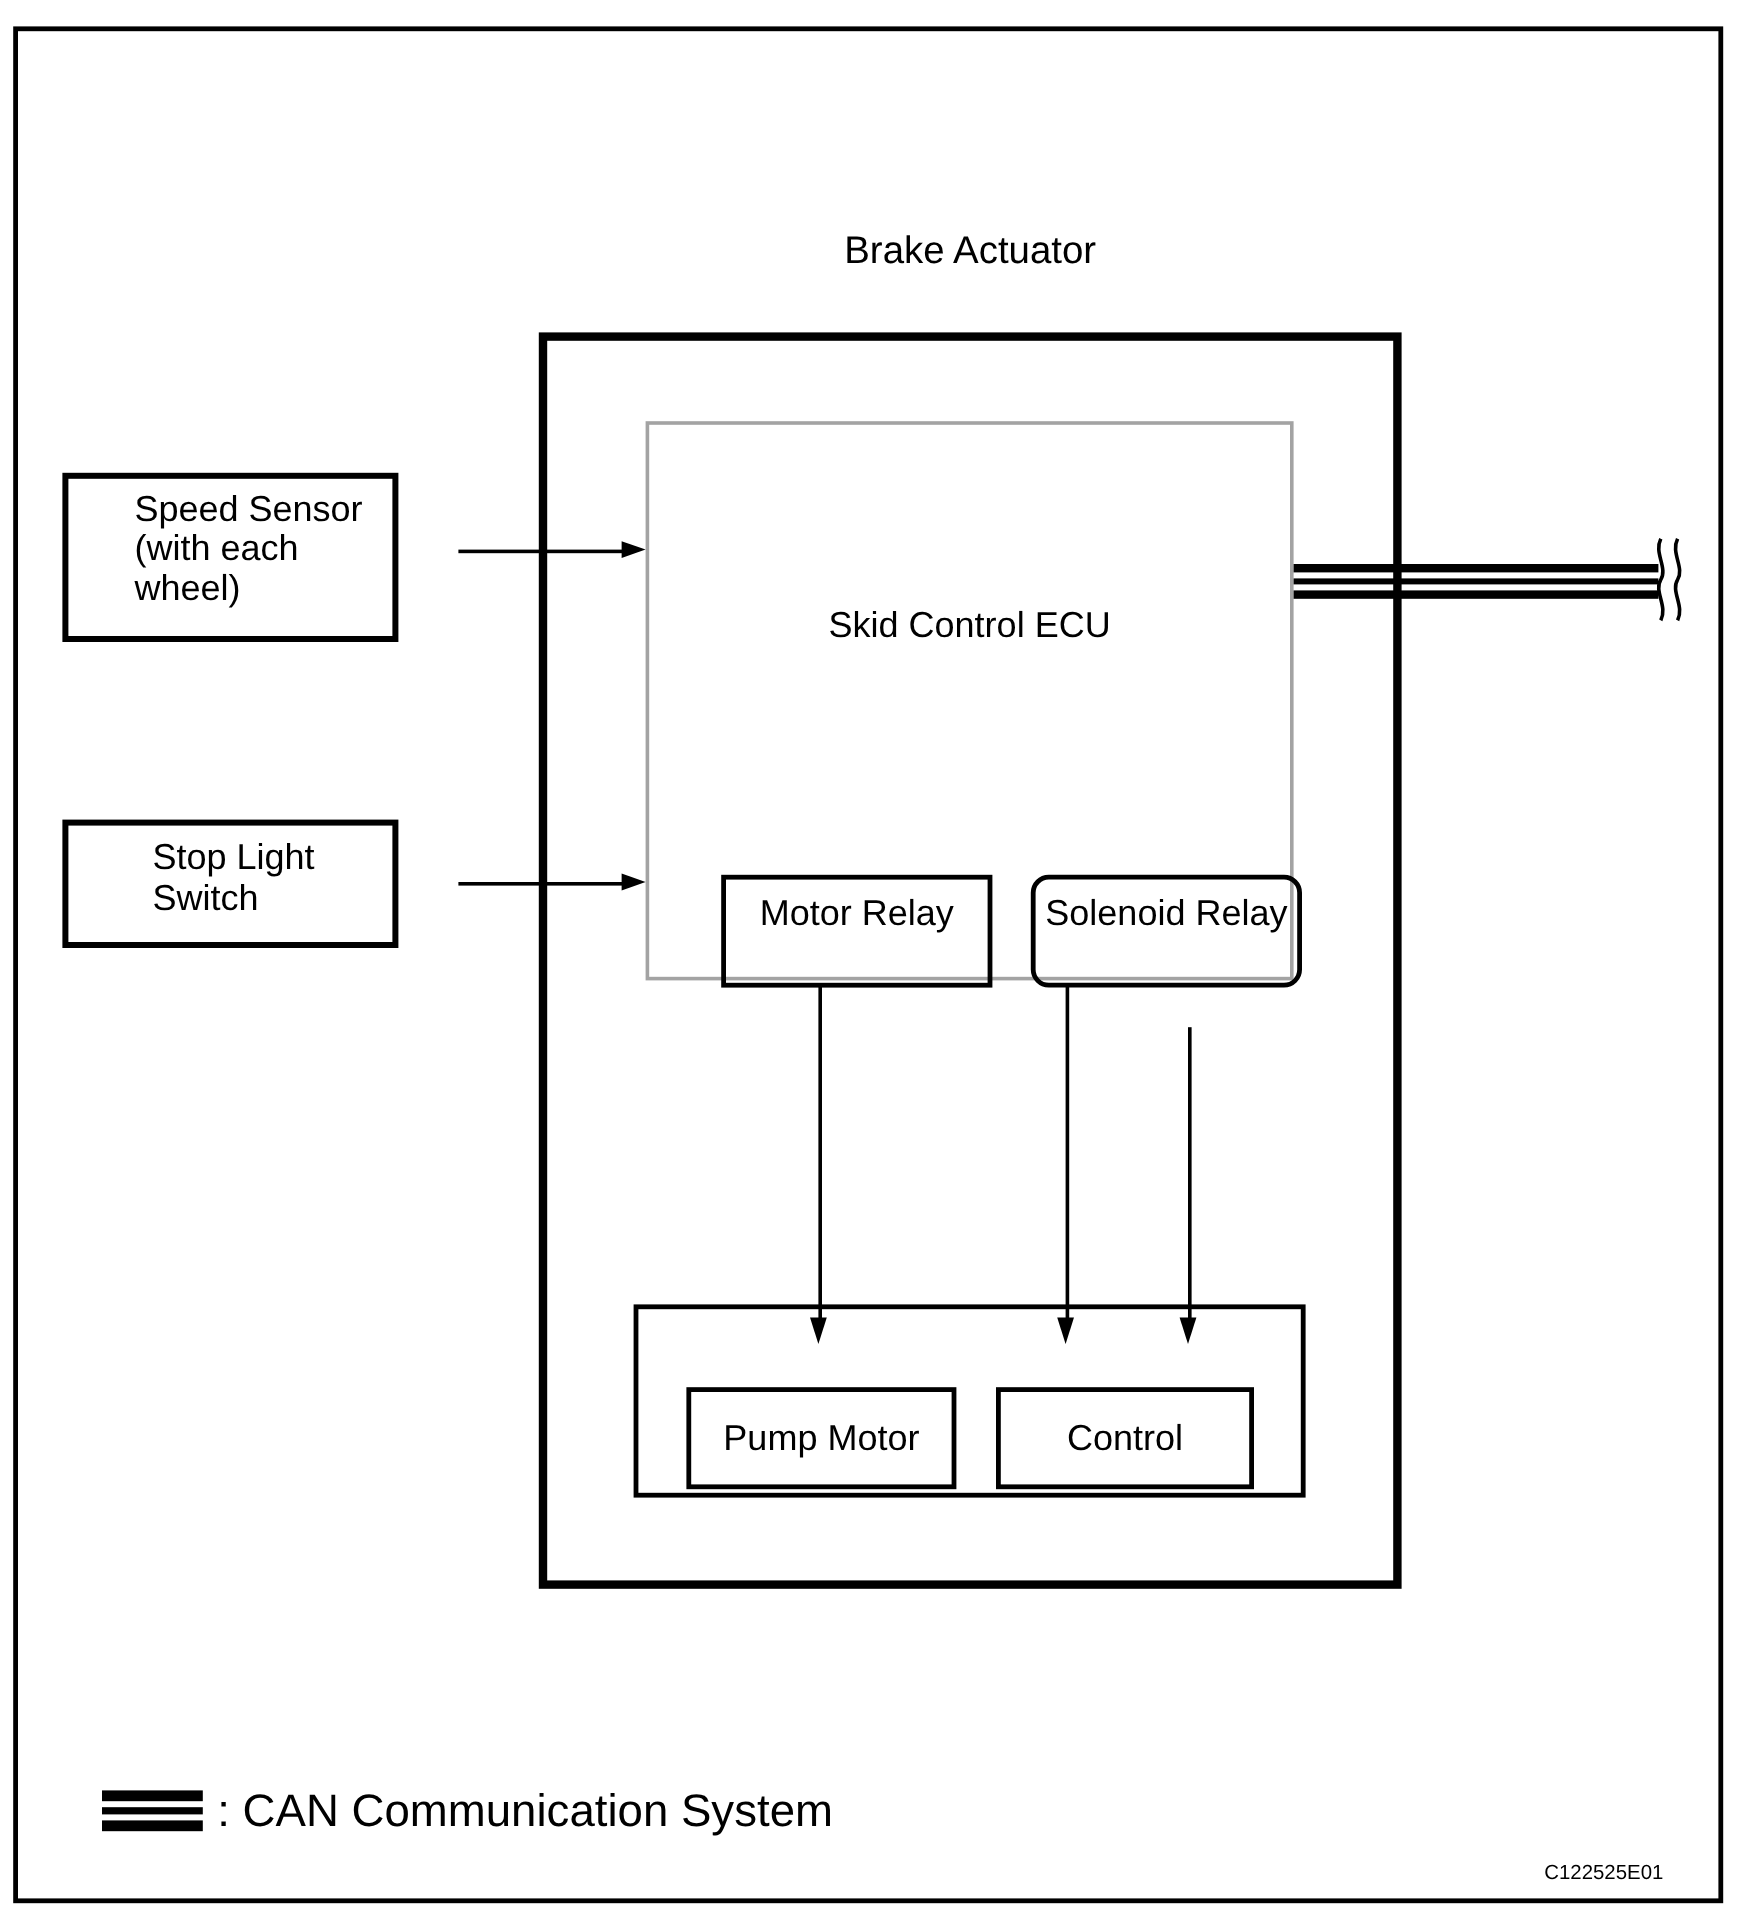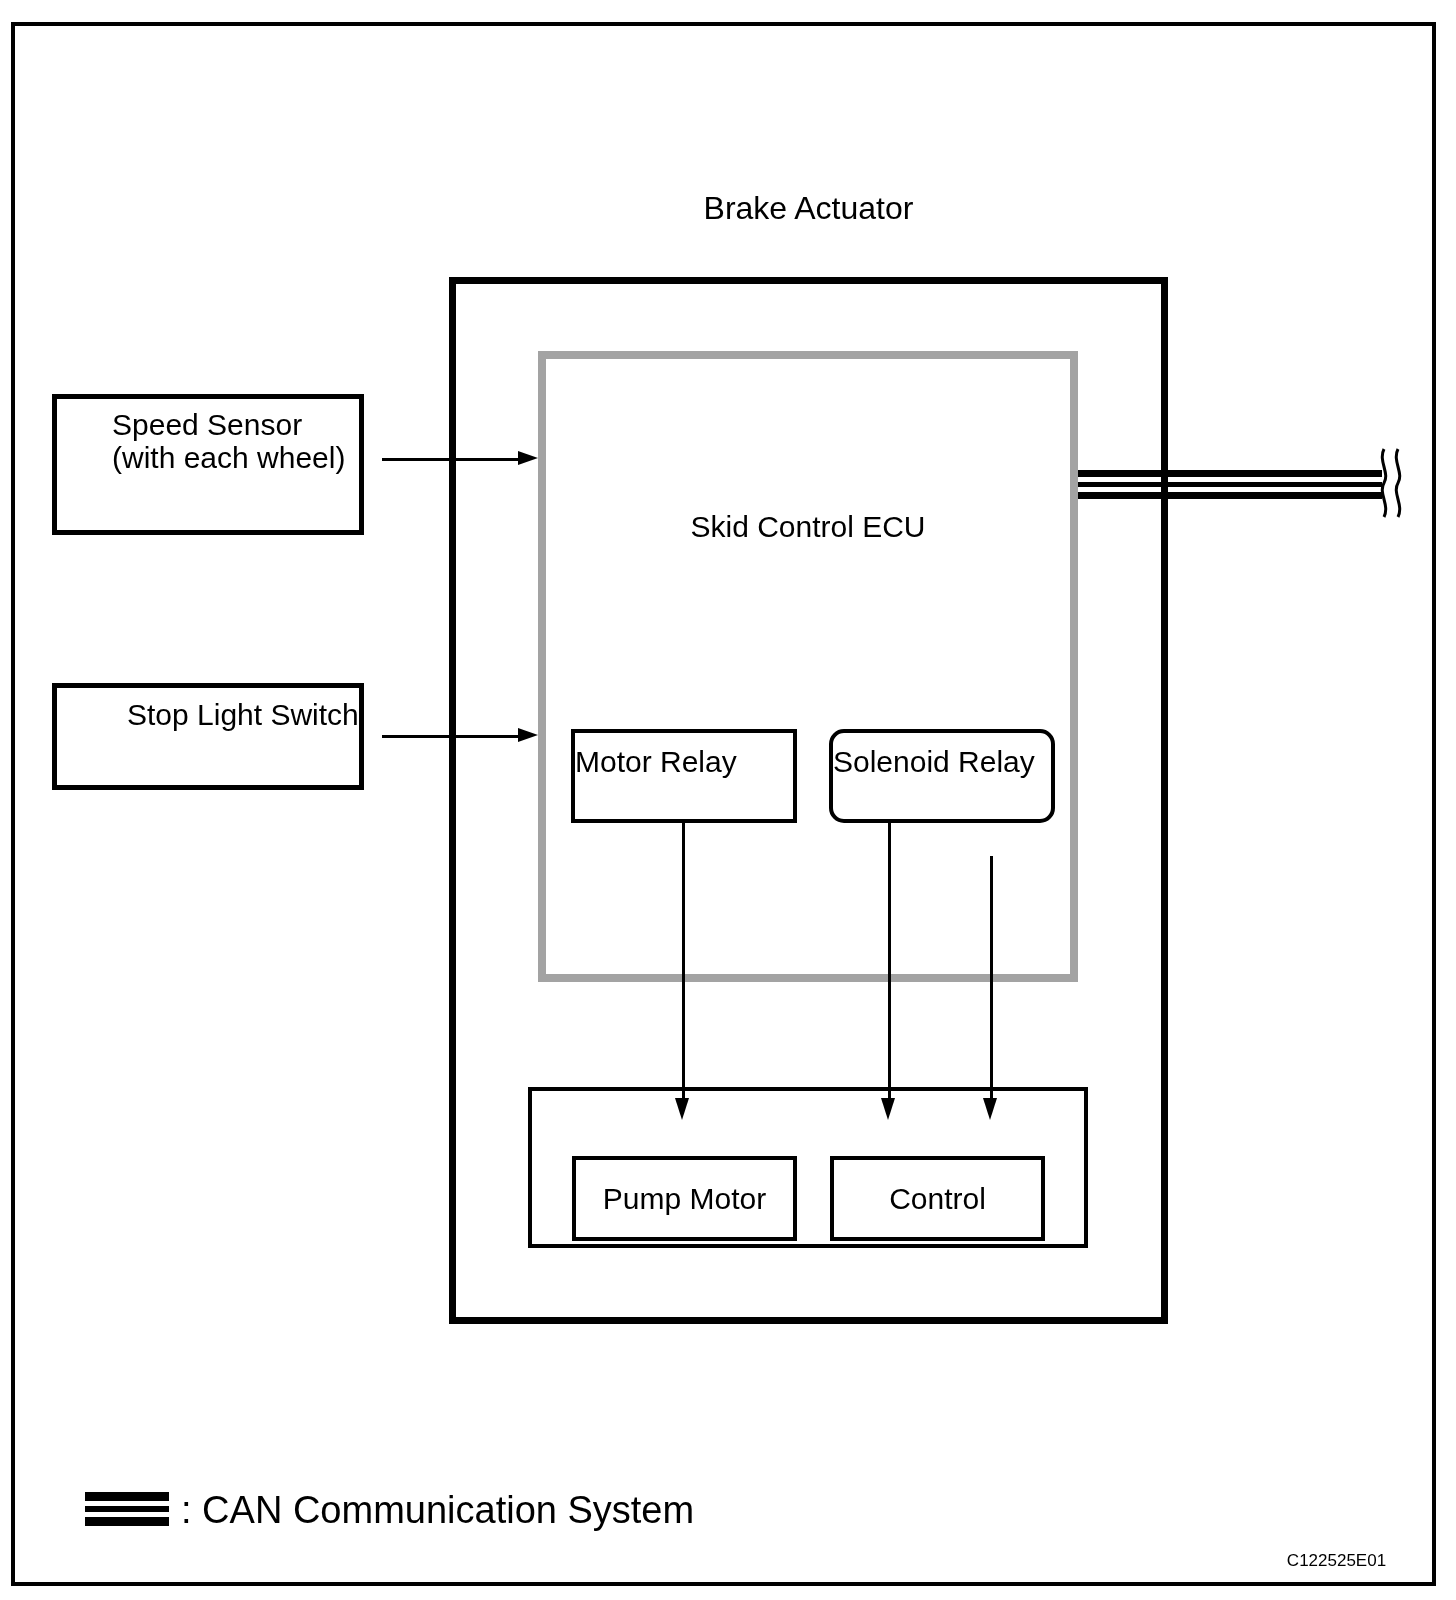--- a/index.html
+++ b/index.html
@@ -20,33 +20,33 @@
   
   .diagram-title {
     left: 449px; top: 190px; width: 719px;
     text-align: center; font-size: 32px; white-space: nowrap;
   }
 
   
   .brake-box { left: 449px; top: 277px; width: 719px; height: 1047px; border: 7px solid #000; }
 
   
-  .ecu-box { left: 538px; top: 351px; width: 540px; height: 631px; border: 8px solid #a3a3a3; }
+  .ecu-box { left: 538px; top: 351px; width: 540px; height: 466px; border: 3px solid #a3a3a3; }
   .ecu-label { margin-top: 151px; text-align: center; font-size: 30px; }
 
   
   .relay-box {
     top: 729px; height: 94px; border: 4px solid #000;
-    text-align: left; font-size: 30px; padding-top: 12px;
+    text-align: center; font-size: 30px; padding-top: 12px; margin-left: 30px;
   }
   .motor-relay { left: 571px; width: 226px; }
   .solenoid-relay { left: 829px; width: 226px; border-radius: 15px; }
 
   
-  .input-box { left: 52px; width: 312px; border: 5px solid #000; font-size: 30px; }
+  .input-box { left: 52px; width: 280px; border: 5px solid #000; font-size: 30px; }
   .speed-sensor { top: 394px; height: 141px; padding: 9px 0 0 55px; line-height: 33px; }
   .stop-light { top: 683px; height: 107px; padding: 10px 0 0 70px; }
   .input-box span { display: block; }
 
   
   .lower-box { left: 528px; top: 1087px; width: 560px; height: 161px; border: 4px solid #000; }
   .act-box {
     top: 1124px; height: 85px; border: 4px solid #000;
     display: flex; align-items: center; justify-content: center; font-size: 30px; margin-top: 32px;
   }

